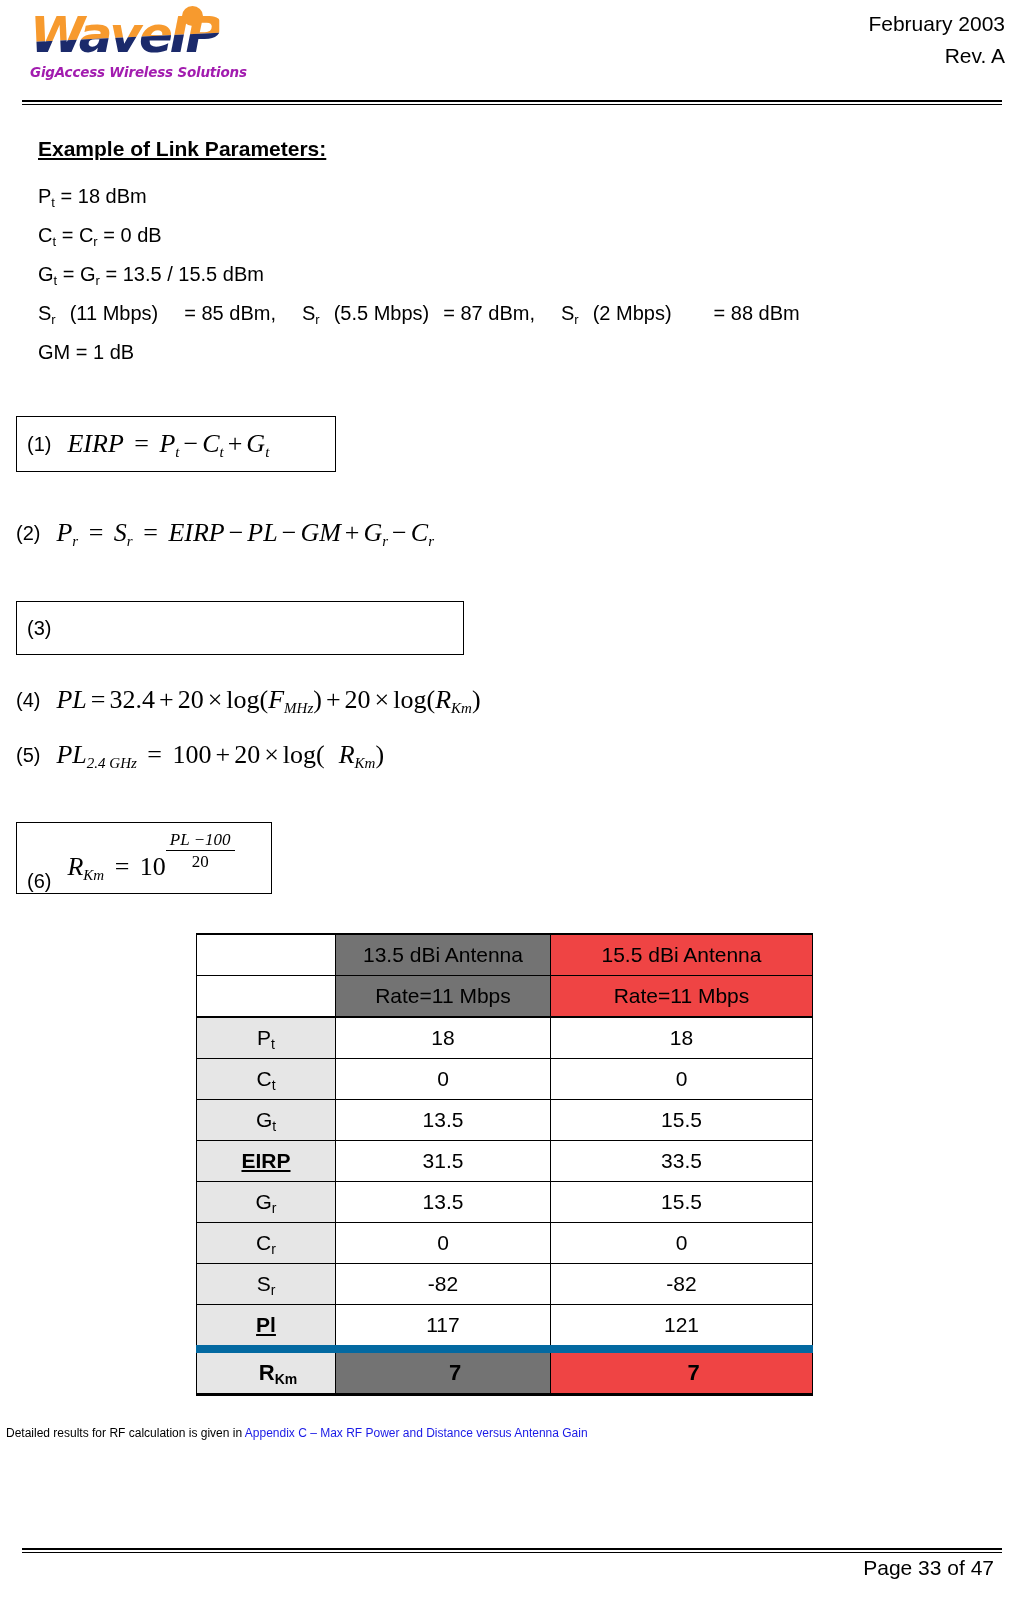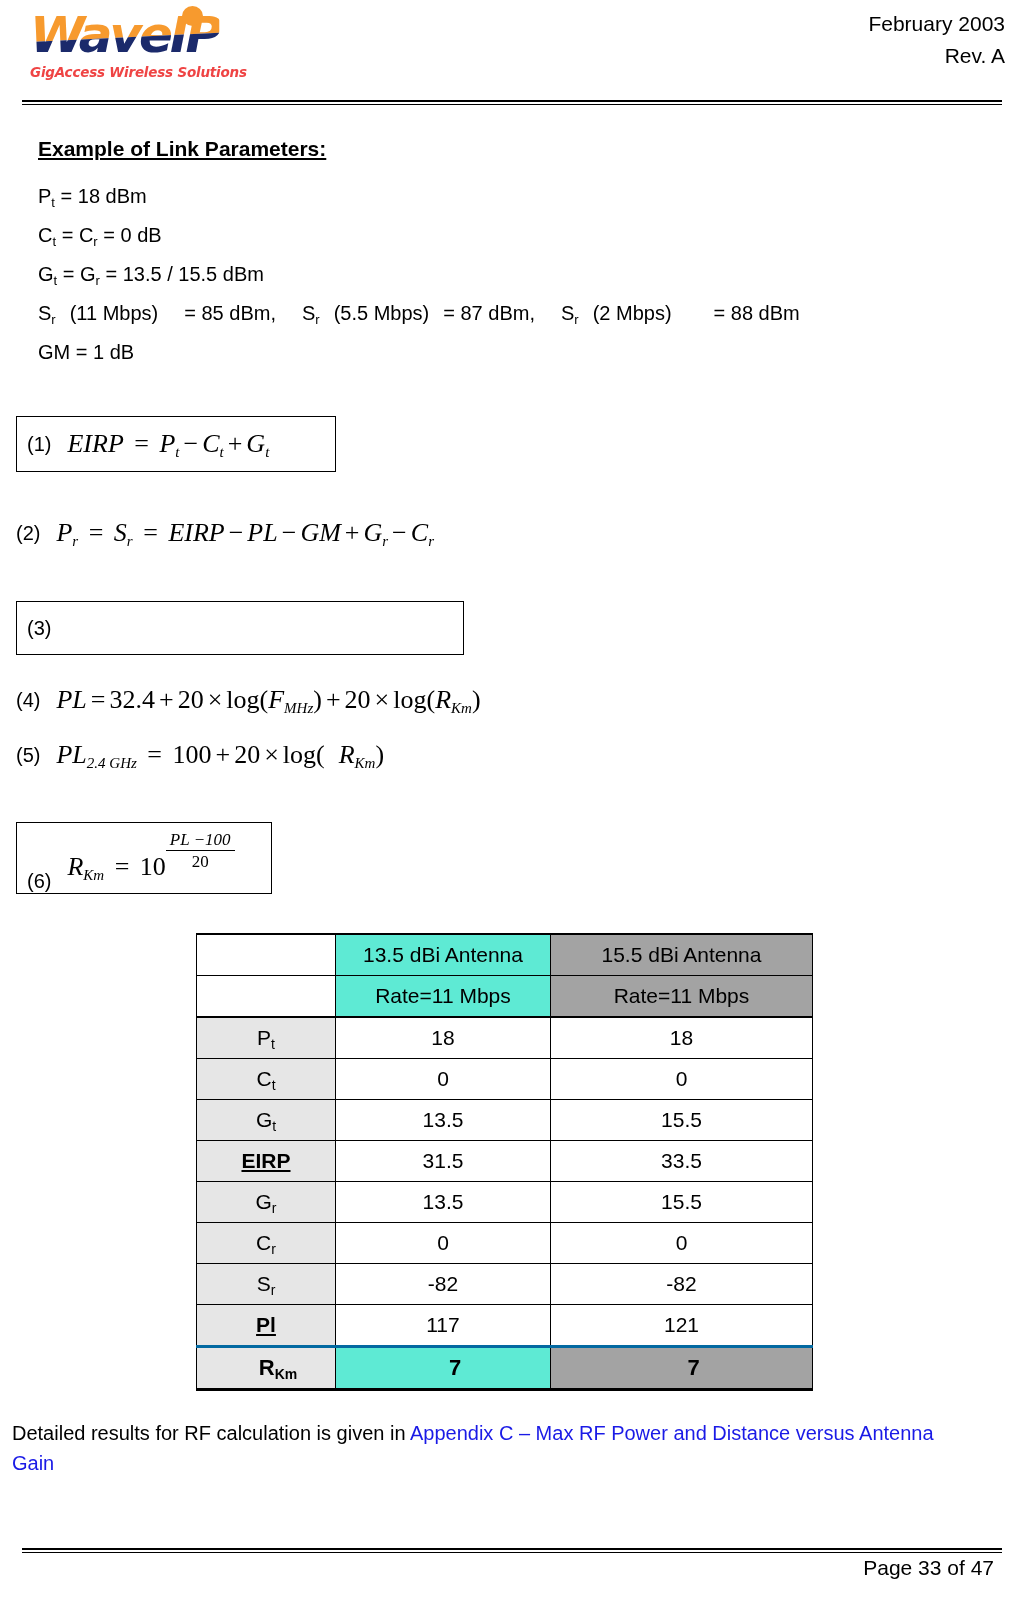--- a/index.html
+++ b/index.html
@@ -78,21 +78,21 @@
   }
   .logo-tag {
     position: absolute;
     left: 8px;
     top: 62px;
     font-family: "DejaVu Sans", sans-serif;
     font-size: 13.5px;
     font-weight: 700;
     font-style: italic;
     letter-spacing: -0.2px;
-    color: #ef4444;
+    color: #a21caf;
     white-space: nowrap;
   }
   .header-meta {
     position: absolute;
     right: 19px;
     top: 8px;
     text-align: right;
     font-size: 21px;
     line-height: 32px;
     color: #000;
@@ -224,52 +224,52 @@
   }
   td.blank-cell { background: #ffffff; border-left: 1.5px solid #000; }
   td.hdr-main {
     font-size: 23px;
     height: 44px;
   }
   td.hdr-rate {
     font-size: 15px;
     height: 38px;
   }
-  td.yellow { background: #5eead4; }
-  td.gray  { background: #a3a3a3; }
+  td.yellow { background: #737373; }
+  td.gray  { background: #ef4444; }
   td.lbl {
     background: #e6e6e6;
     font-size: 22px;
   }
   td.lbl sub {
     font-size: 14px;
     vertical-align: baseline;
     position: relative;
     top: 4px;
   }
   td.lbl .ul { text-decoration: underline; font-weight: bold; }
   td.lbl.bold { font-weight: bold; }
   td.sep-left { border-left: 3.5px solid #000; }
   tr.hdr-row td { border-top: 2.5px solid #000; }
   tr.firstdata td { border-top: 2.5px solid #000; }
   tr.lastrow td {
-    border-top: 3px solid #0369a1;
+    border-top: 8px solid #0369a1;
     border-bottom: 3px solid #000;
     font-weight: bold;
     font-size: 22px;
     padding-left: 24px;
   }
 
   
   .note {
     position: absolute;
-    left: 12px;
+    left: 6px;
     top: 1418px;
     width: 950px;
-    font-size: 20px;
+    font-size: 12px;
     line-height: 30px;
   }
   .link { color: #1a1ae6; }
 
   
   .rule-bottom { top: 1548px; }
   .footer-page {
     position: absolute;
     right: 30px;
     top: 1556px;

